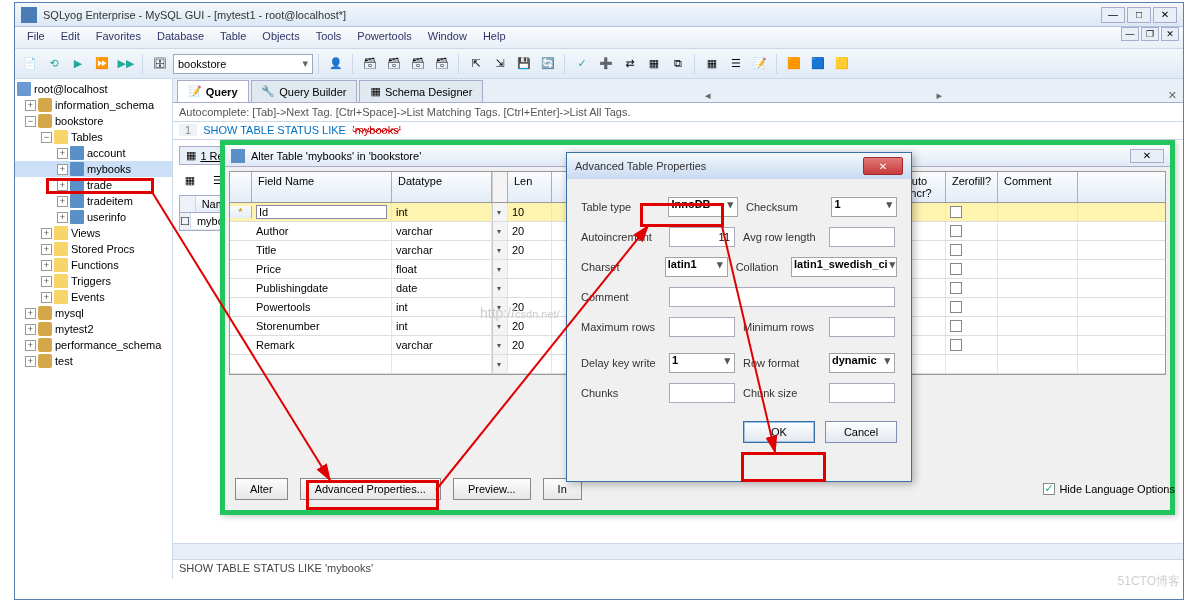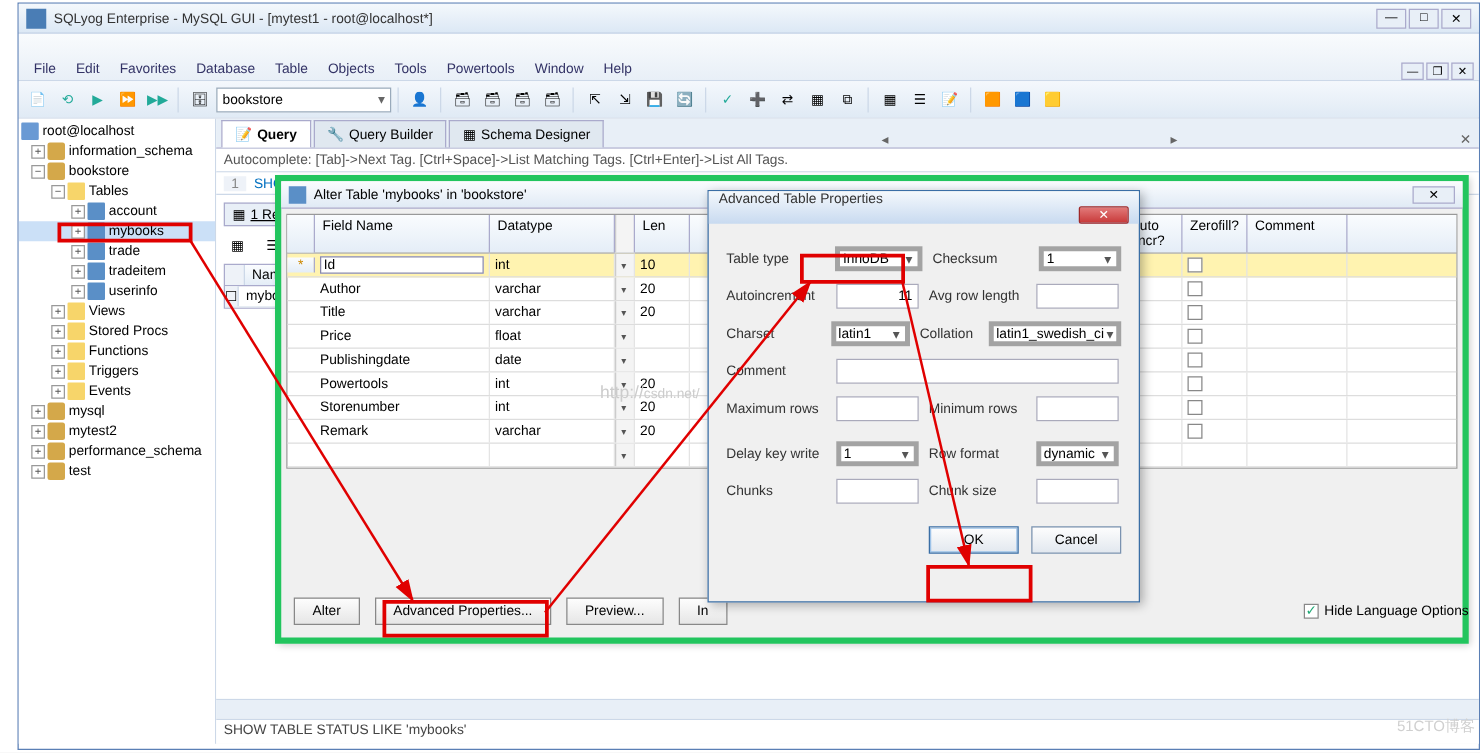--- a/index.html
+++ b/index.html
@@ -4,21 +4,21 @@
 <style>
 * { box-sizing: border-box; margin: 0; padding: 0; font-family: Tahoma, Arial, sans-serif; font-size: 11px; }
 body { background: #fff; width: 1184px; height: 602px; overflow: hidden; position: relative; }
 .window-frame { border: 1px solid #5a7fb5; background: #fff; position: absolute; }
 .main-window { left: 14px; top: 2px; width: 1170px; height: 598px; }
 .title-bar { height: 24px; background: linear-gradient(#f4f8fc,#dce8f5); display: flex; align-items: center; padding: 0 6px; border-bottom: 1px solid #b0c4de; }
 .title-bar .icon { width: 16px; height: 16px; background: #4a7db5; margin-right: 6px; }
 .title-bar .title { flex: 1; color: #333; }
 .title-bar .win-btns { display: flex; gap: 2px; }
 .win-btn { width: 24px; height: 16px; background: #e8eff7; border: 1px solid #aac; display: flex; align-items: center; justify-content: center; font-size: 10px; }
-.menu-bar { height: 38px; background: linear-gradient(#f9fbfd,#e8eff7); display: flex; align-items: flex-end; padding: 0 4px; border-bottom: 1px solid #ccd8e8; }
+.menu-bar { height: 22px; background: linear-gradient(#f9fbfd,#e8eff7); display: flex; align-items: flex-start; padding: 0 4px; border-bottom: 1px solid #ccd8e8; }
 .menu-item { padding: 3px 8px; color: #336; }
 .mdi-btns { margin-left: auto; display:flex; gap:2px;}
 .mdi-btn { width:18px; height:14px; background:#e8eff7; border:1px solid #aac; font-size:9px; display:flex;align-items:center;justify-content:center;}
 .toolbar { height: 30px; background: linear-gradient(#f4f8fc,#e0eaf5); display: flex; align-items: center; padding: 0 4px; border-bottom: 1px solid #ccd8e8; gap: 2px; }
 .tb-btn { width: 22px; height: 22px; display: flex; align-items: center; justify-content: center; border-radius: 3px; }
 .tb-sep { width: 2px; height: 20px; border-left: 1px solid #ccd8e8; margin: 0 3px; }
 .db-combo { width: 140px; height: 20px; background: #fff; border: 1px solid #9ab; display: flex; align-items: center; padding: 0 4px; font-size: 11px; }
 .db-combo::after { content: "▾"; margin-left: auto; color: #666; }
 .content { display: flex; height: 500px; }
 .tree-panel { width: 158px; border-right: 1px solid #ccd8e8; background: #fff; overflow: hidden; padding: 2px 0; }
@@ -73,28 +73,28 @@
 .col-len { width:44px;}
 .col-chk { width:52px; text-align:center;}
 .col-comment { width:80px;}
 .chk { width:12px; height:12px; border:1px solid #888; display:inline-block; background:#fff;}
 .alter-buttons { position:absolute; bottom:10px; left:10px; display:flex; gap:12px; align-items:center; width:940px;}
 .btn { height:22px; padding:0 14px; background:linear-gradient(#fdfdfd,#e6e6e6); border:1px solid #888; display:flex;align-items:center;}
 .hide-lang { margin-left:auto; display:flex; align-items:center; gap:4px;}
 
 
 .adv-dialog { position:absolute; left:566px; top:152px; width:346px; height:330px; background:#f0f0f0; border:1px solid #3a6ea5; box-shadow:2px 2px 8px rgba(0,0,0,.3);}
-.adv-title { height:26px; background:linear-gradient(#f4f8fc,#c8daf0); display:flex; padding:0 8px; color:#333;flex-direction:column;}
+.adv-title { height:26px; background:linear-gradient(#f4f8fc,#c8daf0); display:flex; align-items:center; padding:0 8px; color:#333;}
 .adv-close { margin-left:auto; width:40px; height:18px; background:linear-gradient(#e27a7a,#c83a3a); border:1px solid #a02828; border-radius:2px; color:#fff; display:flex;align-items:center;justify-content:center; font-size:10px;}
 .adv-body { padding:18px 14px; }
 .adv-row { display:flex; align-items:center; margin-bottom:10px; gap:8px;}
 .adv-label { width:80px; color:#333;}
 .adv-label2 { width:78px; color:#333;}
 .adv-input { height:20px; border:1px solid #aab; background:#fff; padding:0 4px;}
-.adv-select { height:20px; border:4px solid #a3a3a3; background:#fff; padding:0 2px; display:flex; align-items:center;}
+.adv-select { height:20px; border:1px solid #a3a3a3; background:#fff; padding:0 2px; display:flex; align-items:flex-start;font-weight:bold;}
 .adv-select::after { content:"▾"; margin-left:auto; color:#555; padding:0 2px;}
 .adv-buttons { display:flex; gap:10px; justify-content:flex-end; margin-top:18px;}
 .adv-btn { width:72px; height:22px; background:linear-gradient(#fdfdfd,#e2e8ef); border:1px solid #7a92b0; display:flex;align-items:center;justify-content:center;}
 .adv-btn.ok { border:1px solid #3a6ea5; box-shadow:0 0 0 1px #9cc2e8 inset;}
 
 
 .red-box { position:absolute; border:3px solid #e00000; pointer-events:none;}
 svg.anno { position:absolute; left:0; top:0; pointer-events:none; }
 </style>
 </head>

